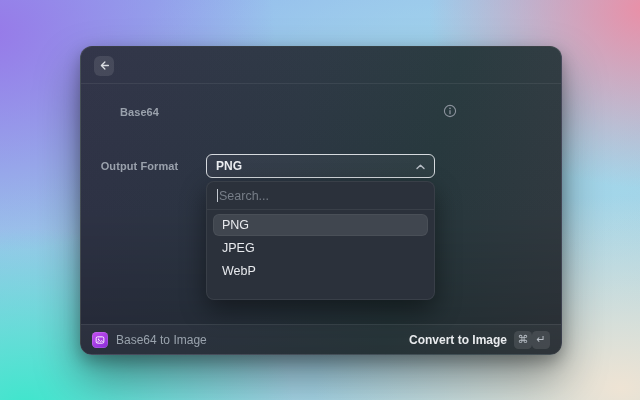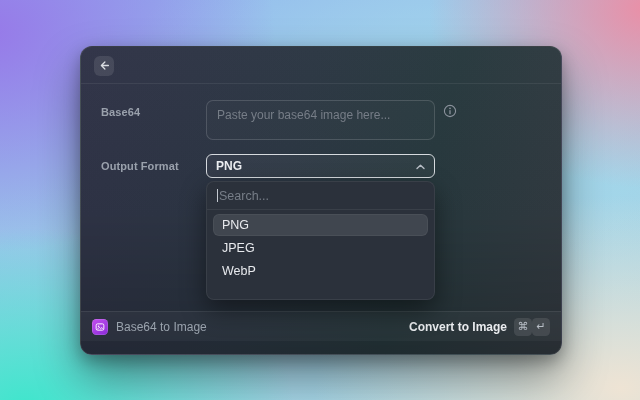--- a/index.html
+++ b/index.html
@@ -44,24 +44,23 @@
     border: none; border-radius: 6px;
     background: rgba(255,255,255,0.10);
     color: #d9dce1;
     display: flex; align-items: center; justify-content: center;
     cursor: pointer;
   }
 
   
   .field-label {
     position: absolute; left: 0; width: 117px;
-    text-align: left;
+    text-align: center;
     font-size: 11px; font-weight: 600; color: #9aa1ac;
     letter-spacing: 0.1px;
-    margin-left: 20px;
   }
   .label-base64 { top: 59px; }
   .label-format { top: 113px; }
 
   .textarea {
     position: absolute; left: 125px; top: 53px;
     width: 229px; height: 40px;
     border: 1px solid rgba(255,255,255,0.15);
     border-radius: 7px;
     background: rgba(255,255,255,0.015);
@@ -122,21 +121,21 @@
     font-size: 12.5px; font-weight: 500; color: #e8eaee;
     cursor: pointer;
   }
   .dd-option.selected {
     background: var(--option-highlight);
     box-shadow: inset 0 0 0 1px rgba(255,255,255,0.05);
   }
 
   
   .footer {
-    position: absolute; left: 0; right: 0; bottom: 13px; height: 30px;
+    position: absolute; left: 0; right: 0; bottom: 0; height: 30px;
     border-top: 1px solid rgba(255,255,255,0.08);
     background: rgba(255,255,255,0.035);
     display: flex; align-items: center; justify-content: space-between;
     padding: 0 11px;
   }
   .footer-left { display: flex; align-items: center; gap: 8px; }
   .app-icon {
     width: 16px; height: 16px; border-radius: 4.5px;
     background: linear-gradient(145deg, var(--accent-icon-top), var(--accent-icon-bottom));
     display: flex; align-items: center; justify-content: center;
@@ -167,23 +166,20 @@
         <span>
           <svg width="11" height="11" viewBox="0 0 14 14" fill="none">
             <path d="M7.5 2.5 L3 7 L7.5 11.5 M3.2 7 H12" stroke="#d9dce1" stroke-width="1.6" stroke-linecap="round" stroke-linejoin="round"></path>
           </svg>
         </span>
       </button>
     </div>
 
     <div class="field-label label-base64">Base64</div>
 
-    <div class="textarea">
-      <span>Paste your base64 image here...</span>
-    </div>
 
     <span class="info-icon">
       <svg width="14" height="14" viewBox="0 0 14 14" fill="none">
         <circle cx="7" cy="7" r="5.6" stroke="#8b929c" stroke-width="1.1"></circle>
         <circle cx="7" cy="4.3" r="0.85" fill="#8b929c"></circle>
         <rect x="6.35" y="6.1" width="1.3" height="4.2" rx="0.6" fill="#8b929c"></rect>
       </svg>
     </span>
 
     <div class="field-label label-format">Output Format</div>

